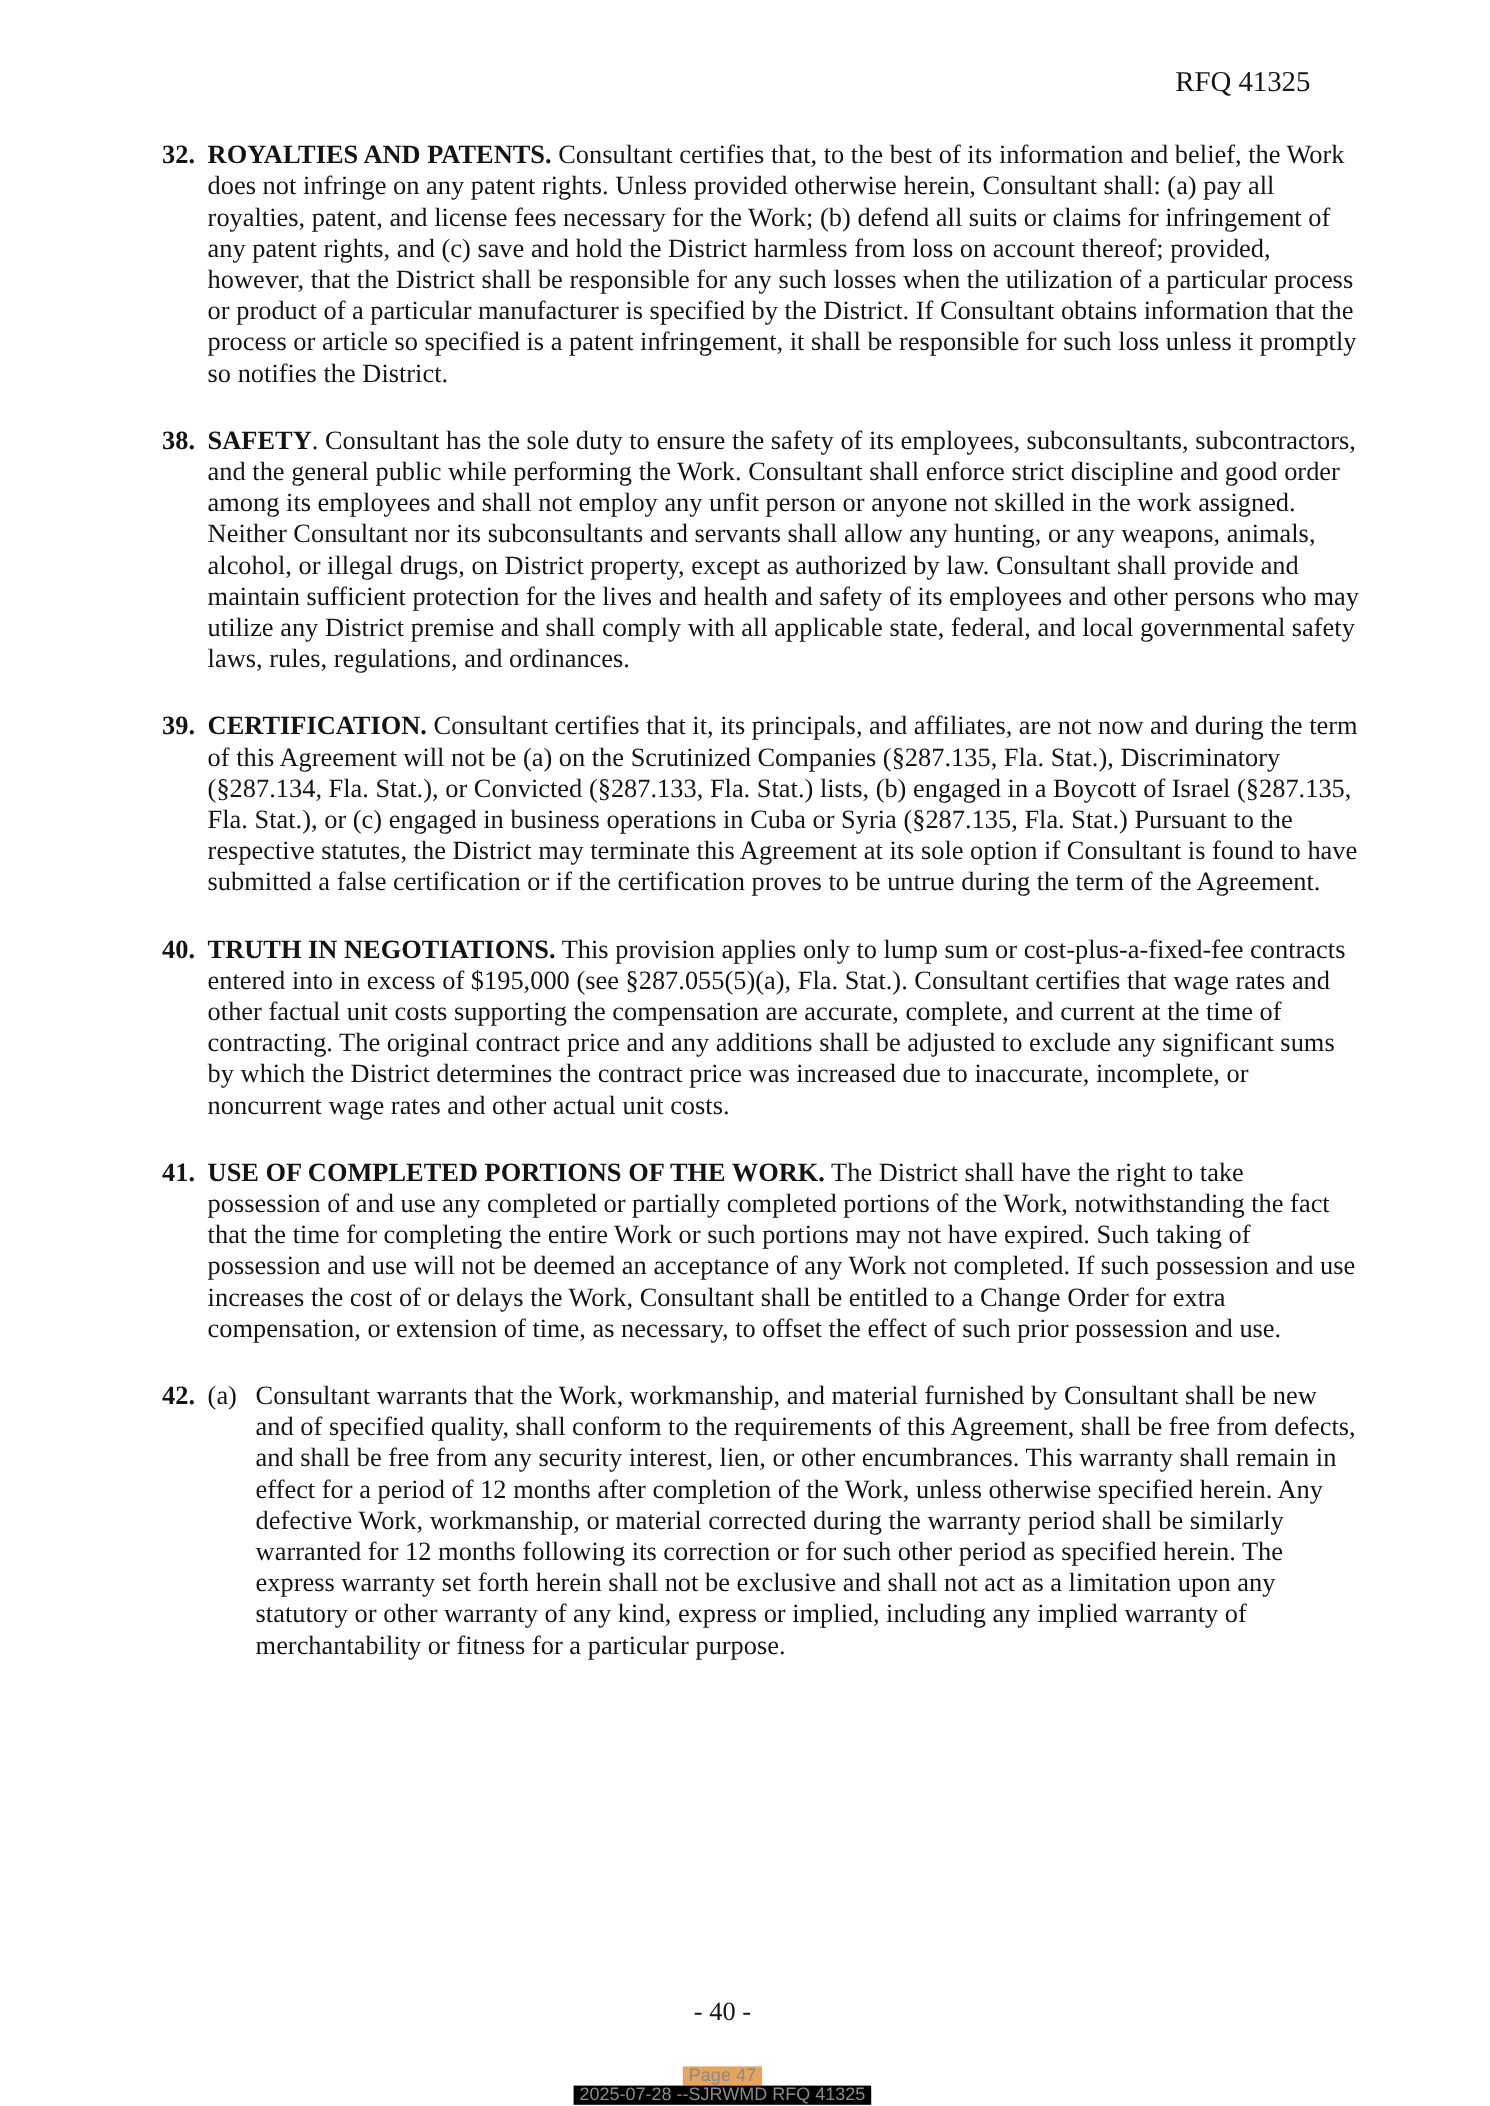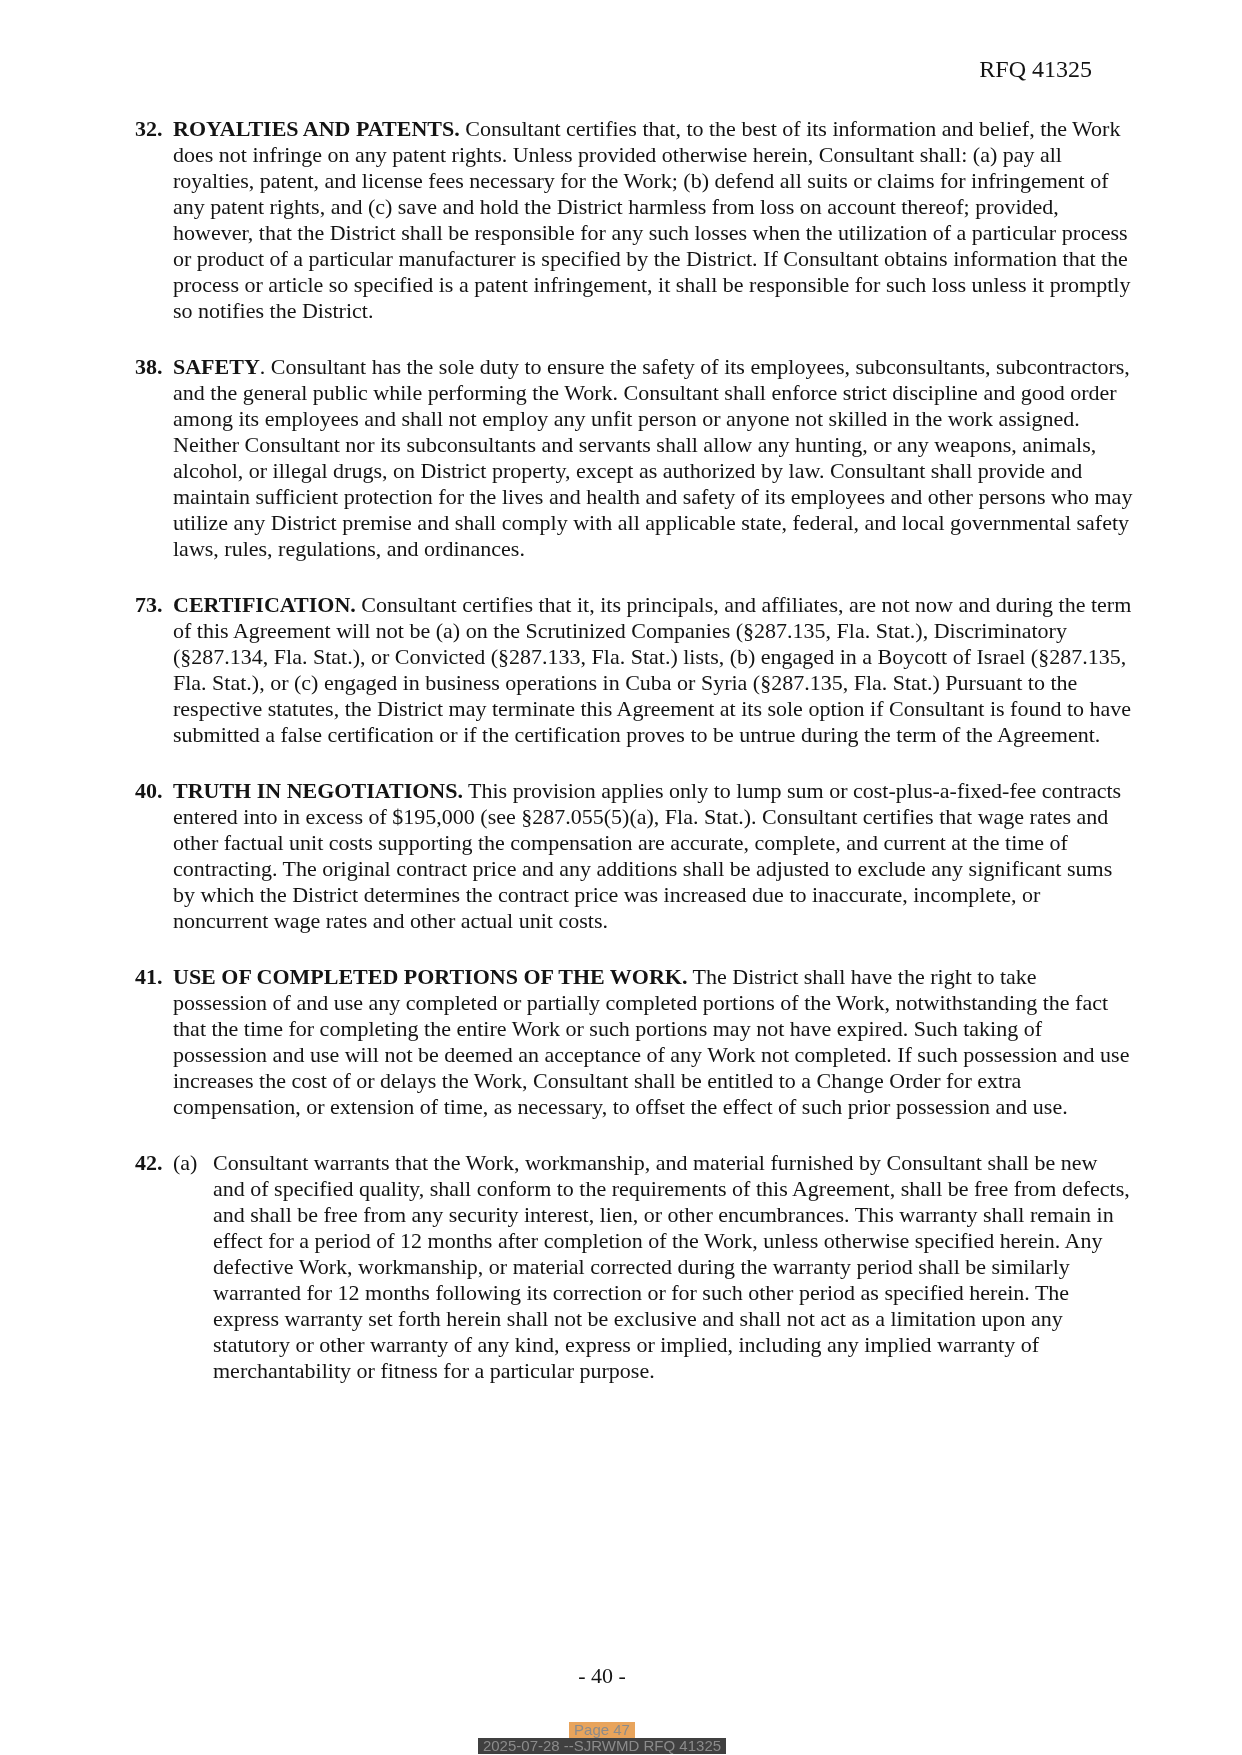--- a/index.html
+++ b/index.html
@@ -85,21 +85,21 @@
       <span class="sec-num">32.</span>
       <p class="sec-p"><b class="sec-title">ROYALTIES AND PATENTS.</b><span class="sec-body"> Consultant certifies that, to the best of its information and belief, the Work does not infringe on any patent rights. Unless provided otherwise herein, Consultant shall: (a) pay all royalties, patent, and license fees necessary for the Work; (b) defend all suits or claims for infringement of any patent rights, and (c) save and hold the District harmless from loss on account thereof; provided, however, that the District shall be responsible for any such losses when the utilization of a particular process or product of a particular manufacturer is specified by the District. If Consultant obtains information that the process or article so specified is a patent infringement, it shall be responsible for such loss unless it promptly so notifies the District.</span></p>
     </div>
 
     <div class="section">
       <span class="sec-num">38.</span>
       <p class="sec-p"><b class="sec-title">SAFETY</b><span class="sec-body">. Consultant has the sole duty to ensure the safety of its employees, subconsultants, subcontractors, and the general public while performing the Work. Consultant shall enforce strict discipline and good order among its employees and shall not employ any unfit person or anyone not skilled in the work assigned. Neither Consultant nor its subconsultants and servants shall allow any hunting, or any weapons, animals, alcohol, or illegal drugs, on District property, except as authorized by law. Consultant shall provide and maintain sufficient protection for the lives and health and safety of its employees and other persons who may utilize any District premise and shall comply with all applicable state, federal, and local governmental safety laws, rules, regulations, and ordinances.</span></p>
     </div>
 
     <div class="section">
-      <span class="sec-num">73.</span>
+      <span class="sec-num">39.</span>
       <p class="sec-p"><b class="sec-title">CERTIFICATION.</b><span class="sec-body"> Consultant certifies that it, its principals, and affiliates, are not now and during the term of this Agreement will not be (a) on the Scrutinized Companies (§287.135, Fla. Stat.), Discriminatory (§287.134, Fla. Stat.), or Convicted (§287.133, Fla. Stat.) lists, (b) engaged in a Boycott of Israel (§287.135, Fla. Stat.), or (c) engaged in business operations in Cuba or Syria (§287.135, Fla. Stat.) Pursuant to the respective statutes, the District may terminate this Agreement at its sole option if Consultant is found to have submitted a false certification or if the certification proves to be untrue during the term of the Agreement.</span></p>
     </div>
 
     <div class="section">
       <span class="sec-num">40.</span>
       <p class="sec-p"><b class="sec-title">TRUTH IN NEGOTIATIONS.</b><span class="sec-body"> This provision applies only to lump sum or cost-plus-a-fixed-fee contracts entered into in excess of $195,000 (see §287.055(5)(a), Fla. Stat.). Consultant certifies that wage rates and other factual unit costs supporting the compensation are accurate, complete, and current at the time of contracting. The original contract price and any additions shall be adjusted to exclude any significant sums by which the District determines the contract price was increased due to inaccurate, incomplete, or noncurrent wage rates and other actual unit costs.</span></p>
     </div>
 
     <div class="section">
       <span class="sec-num">41.</span>
@@ -113,16 +113,16 @@
         <span class="sub-text">Consultant warrants that the Work, workmanship, and material furnished by Consultant shall be new and of specified quality, shall conform to the requirements of this Agreement, shall be free from defects, and shall be free from any security interest, lien, or other encumbrances. This warranty shall remain in effect for a period of 12 months after completion of the Work, unless otherwise specified herein. Any defective Work, workmanship, or material corrected during the warranty period shall be similarly warranted for 12 months following its correction or for such other period as specified herein. The express warranty set forth herein shall not be exclusive and shall not act as a limitation upon any statutory or other warranty of any kind, express or implied, including any implied warranty of merchantability or fitness for a particular purpose.</span>
       </div>
     </div>
 
   </div>
 
   <div class="page-number">- 40 -</div>
 
   <div class="stamp">
     <span class="stamp-line" style="background: rgb(232, 164, 92); color: rgb(139, 139, 139);">Page 47</span>
-    <span class="stamp-line" style="background: #404040; color: rgb(139, 139, 139);">2025-07-28 --SJRWMD RFQ 41325</span>
+    <span class="stamp-line" style="background: #000000; color: rgb(139, 139, 139);">2025-07-28 --SJRWMD RFQ 41325</span>
   </div>
 
 </div>
 
 </body></html>

